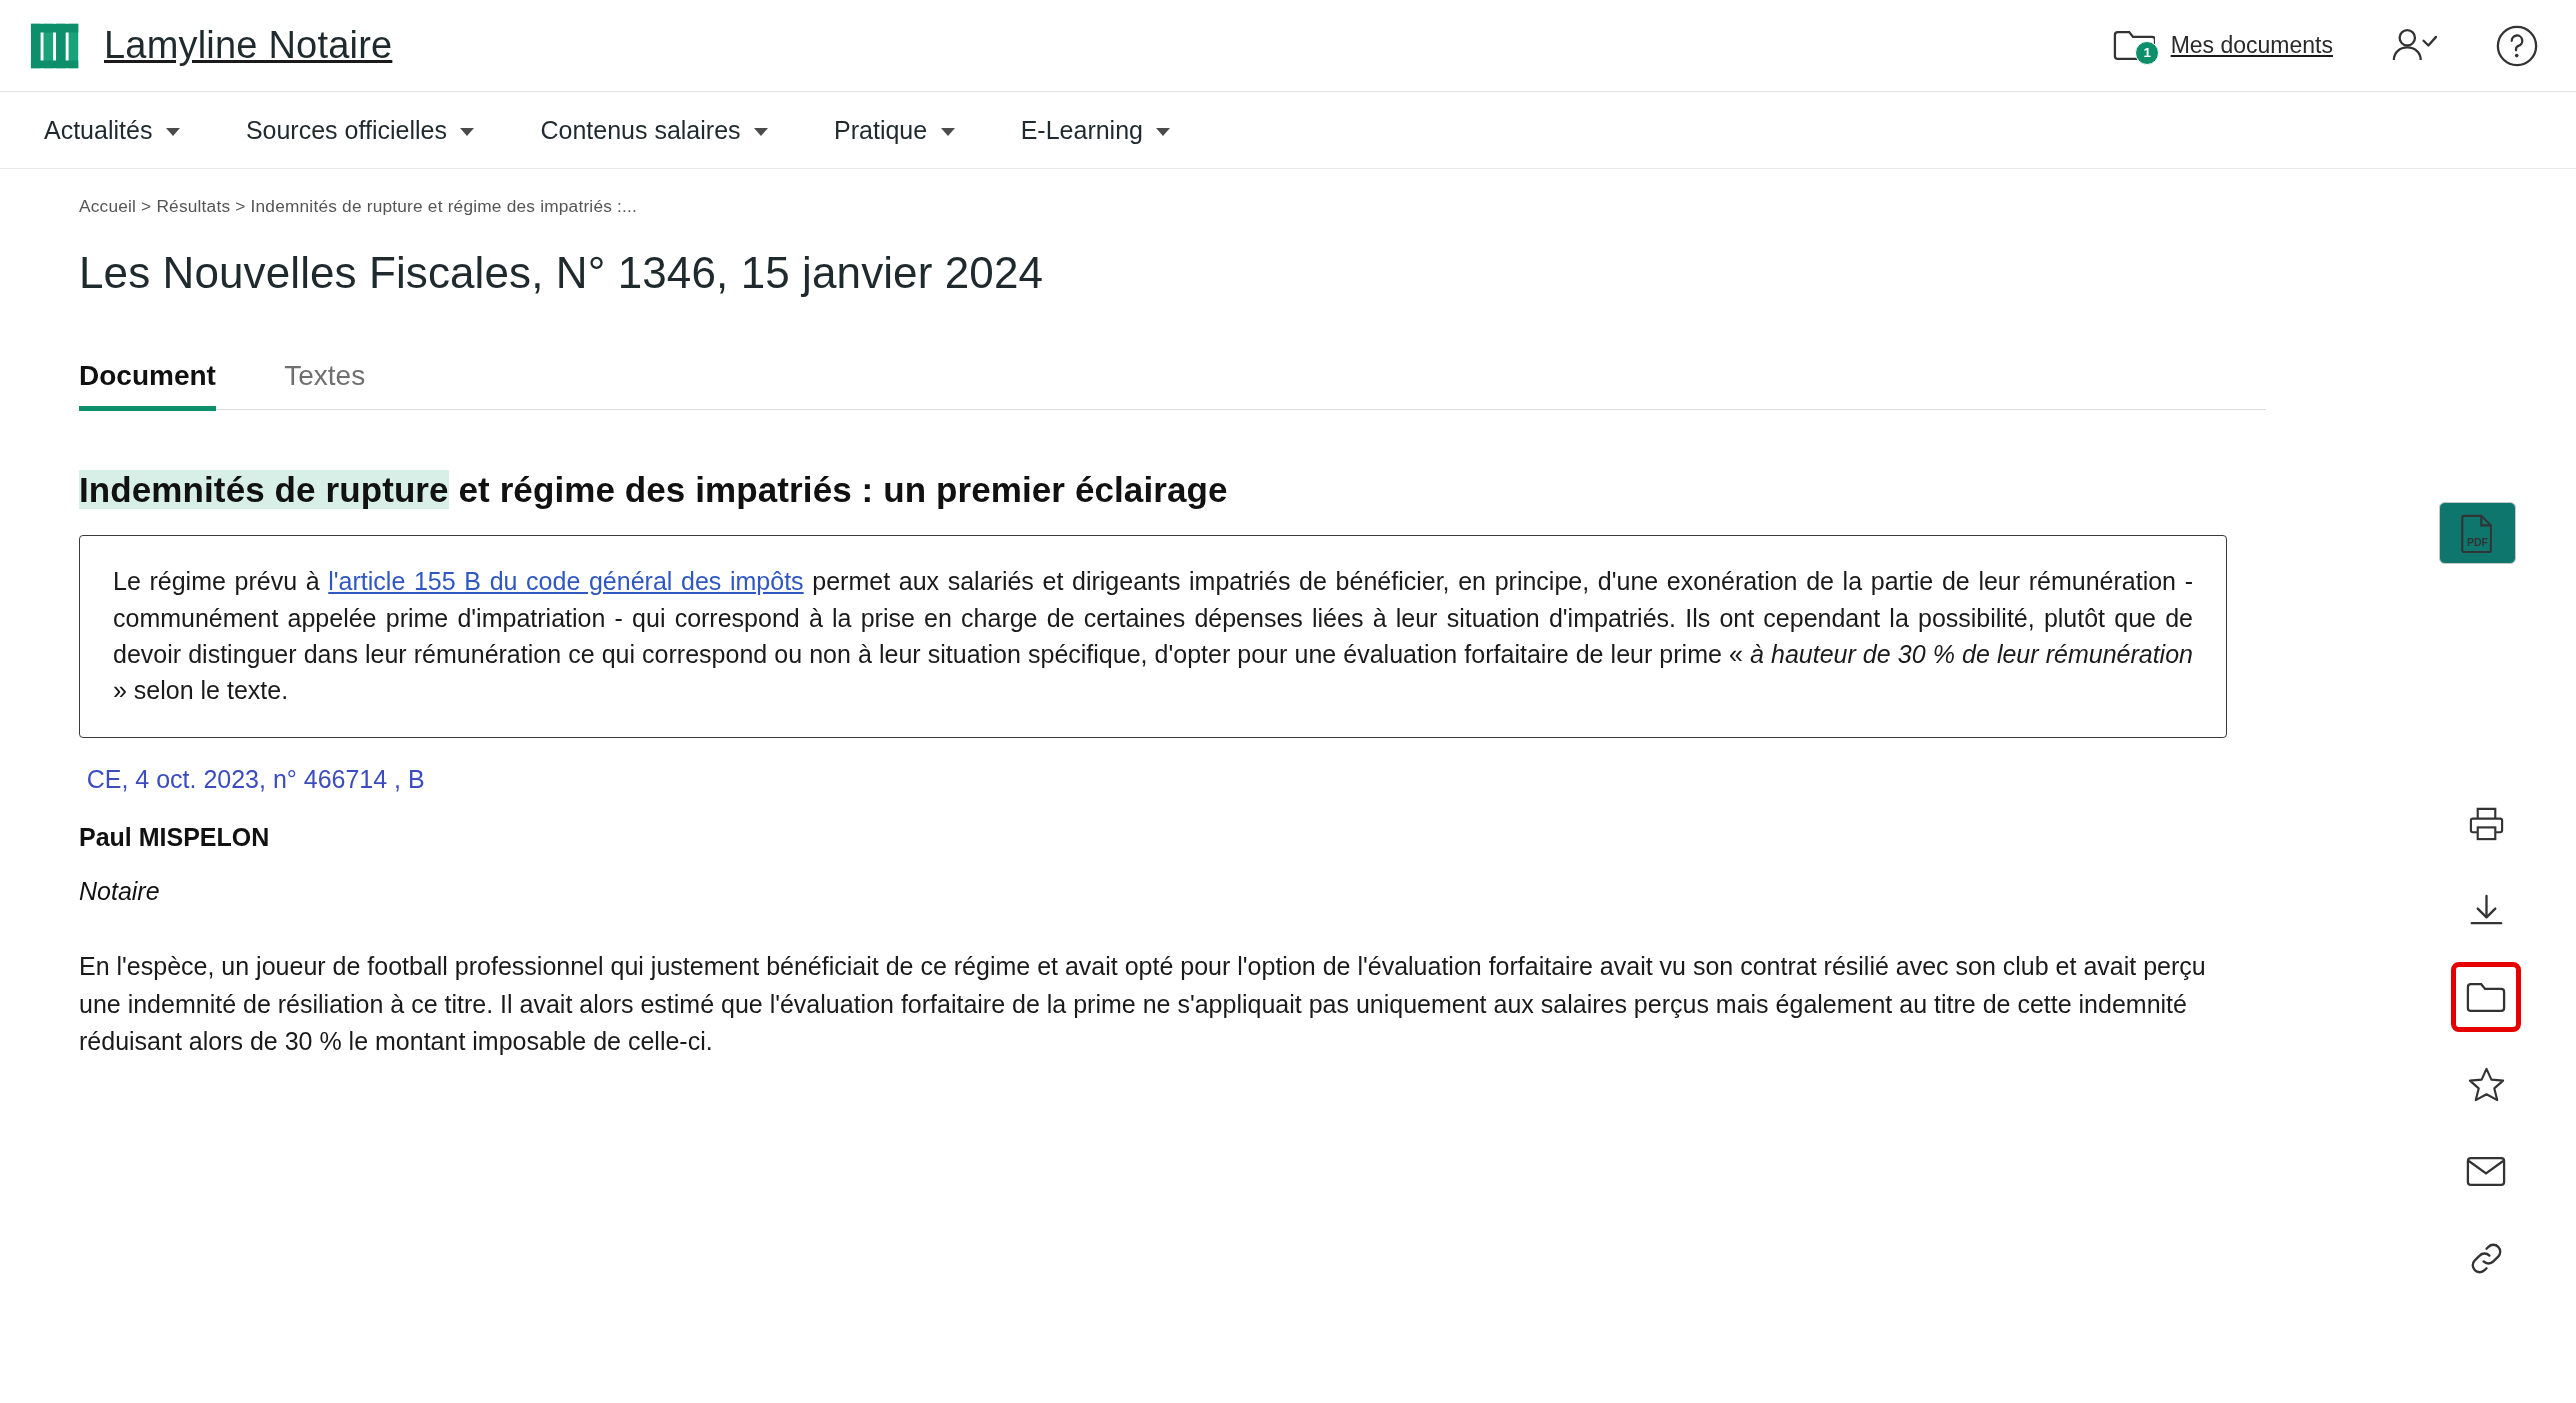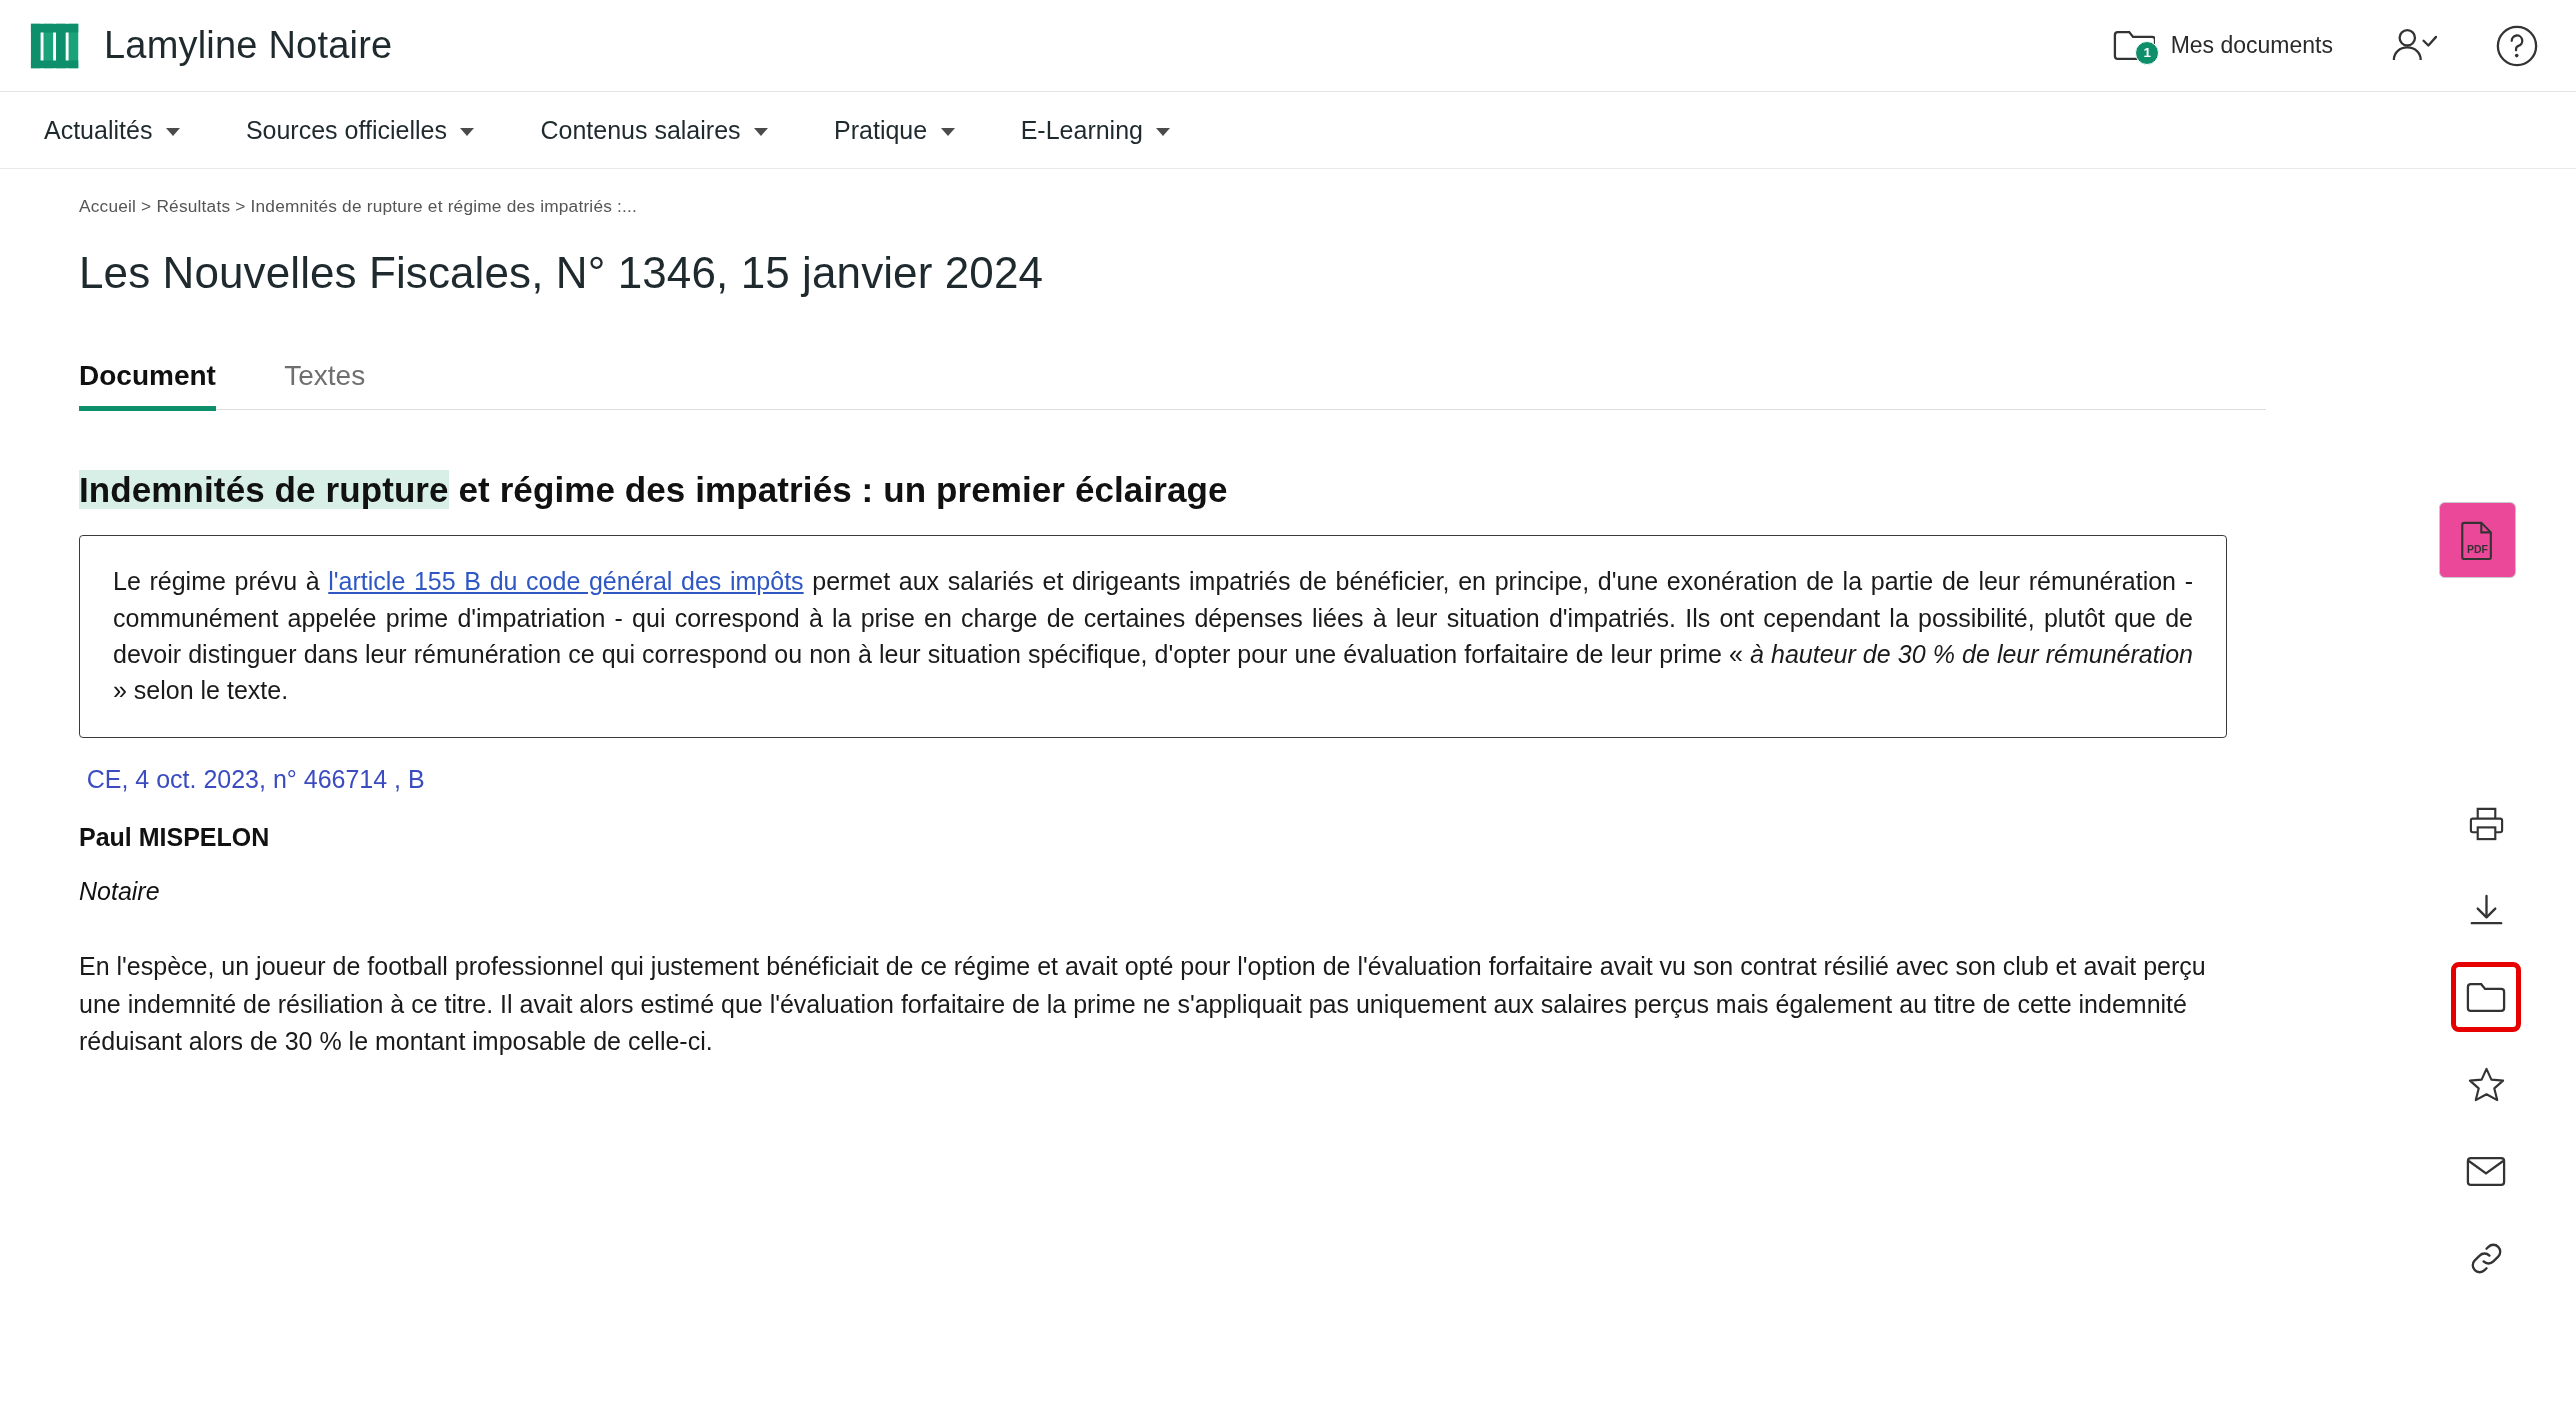--- a/index.html
+++ b/index.html
@@ -13,20 +13,21 @@
   }
 
   
   .header {
     height: 92px;
     display: flex;
     align-items: center;
     padding: 0 37px 0 29px;
     border-bottom: 1px solid #e3e3e3;
     background: #fff;
+    text-decoration: underline;
   }
   .brand {
     display: flex;
     align-items: center;
     gap: 19px;
   }
   .logo-mark {
     width: 56px; height: 56px;
     display: block;
   }
@@ -118,24 +119,24 @@
     font-size: 44px;
     font-weight: 400;
     color: #1f2a2e;
     margin: 0;
     letter-spacing: 0.1px;
   }
   .pdf-btn {
     position: absolute;
     top: 333px;
     right: 60px;
-    width: 77px; height: 76px;
+    width: 77px; height: 62px;
     border: 1px solid #c9c9c9;
     border-radius: 5.8px;
-    background: #ec4899;
+    background: #0f766e;
     display: flex; align-items: center; justify-content: center;
     cursor: pointer;
   }
 
   
   .tabs {
     margin: 62px 0 0 79px;
     width: 2187px;
     border-bottom: 1px solid #dcdcdc;
     display: flex;

